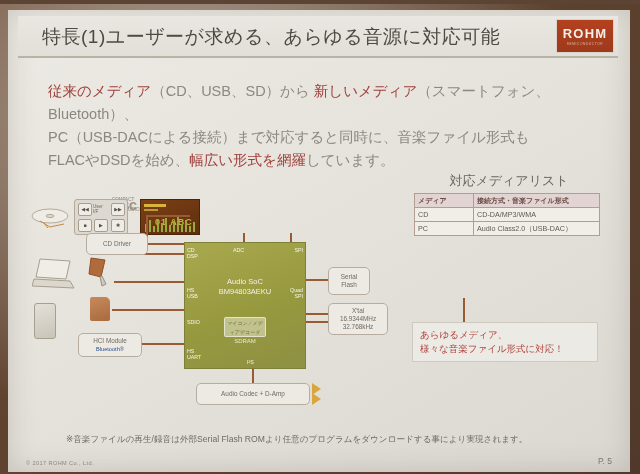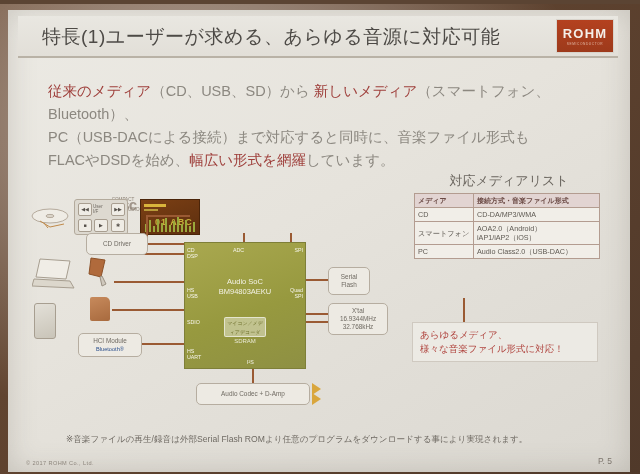--- a/index.html
+++ b/index.html
@@ -308,25 +308,20 @@
             <th class="c1">メディア</th>
             <th>接続方式・音楽ファイル形式</th>
           </tr>
         </thead>
         <tbody>
           <tr>
             <td class="c1">CD</td>
             <td style="white-space:pre-line">CD-DA/MP3/WMA</td>
           </tr>
           <tr>
-            <td class="c1">スマートフォン</td>
-            <td style="white-space:pre-line">AOA2.0（Android）
-iAP1/iAP2（iOS）</td>
-          </tr>
-          <tr>
             <td class="c1">PC</td>
             <td style="white-space:pre-line">Audio Class2.0（USB-DAC）</td>
           </tr>
         </tbody>
       </table>
     </div>
 
     <div class="callout-line"></div>
     <div class="callout">
       <div>あらゆるメディア、</div>

